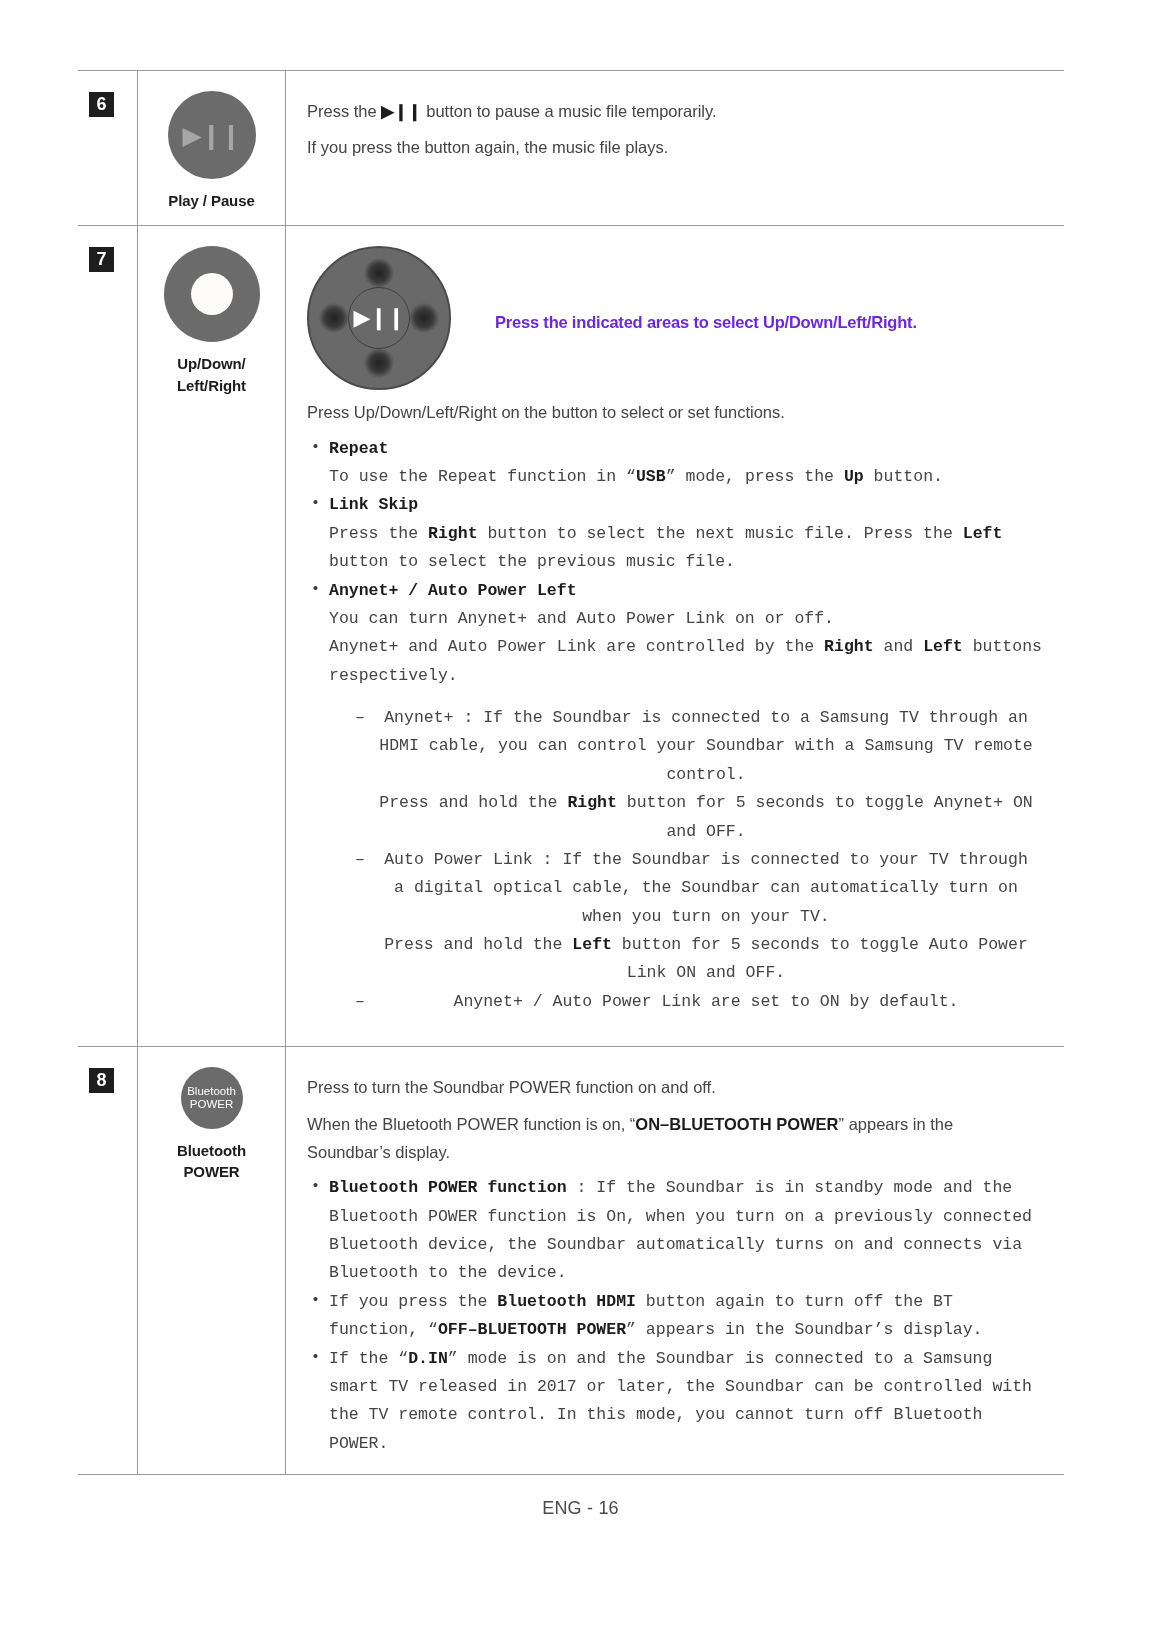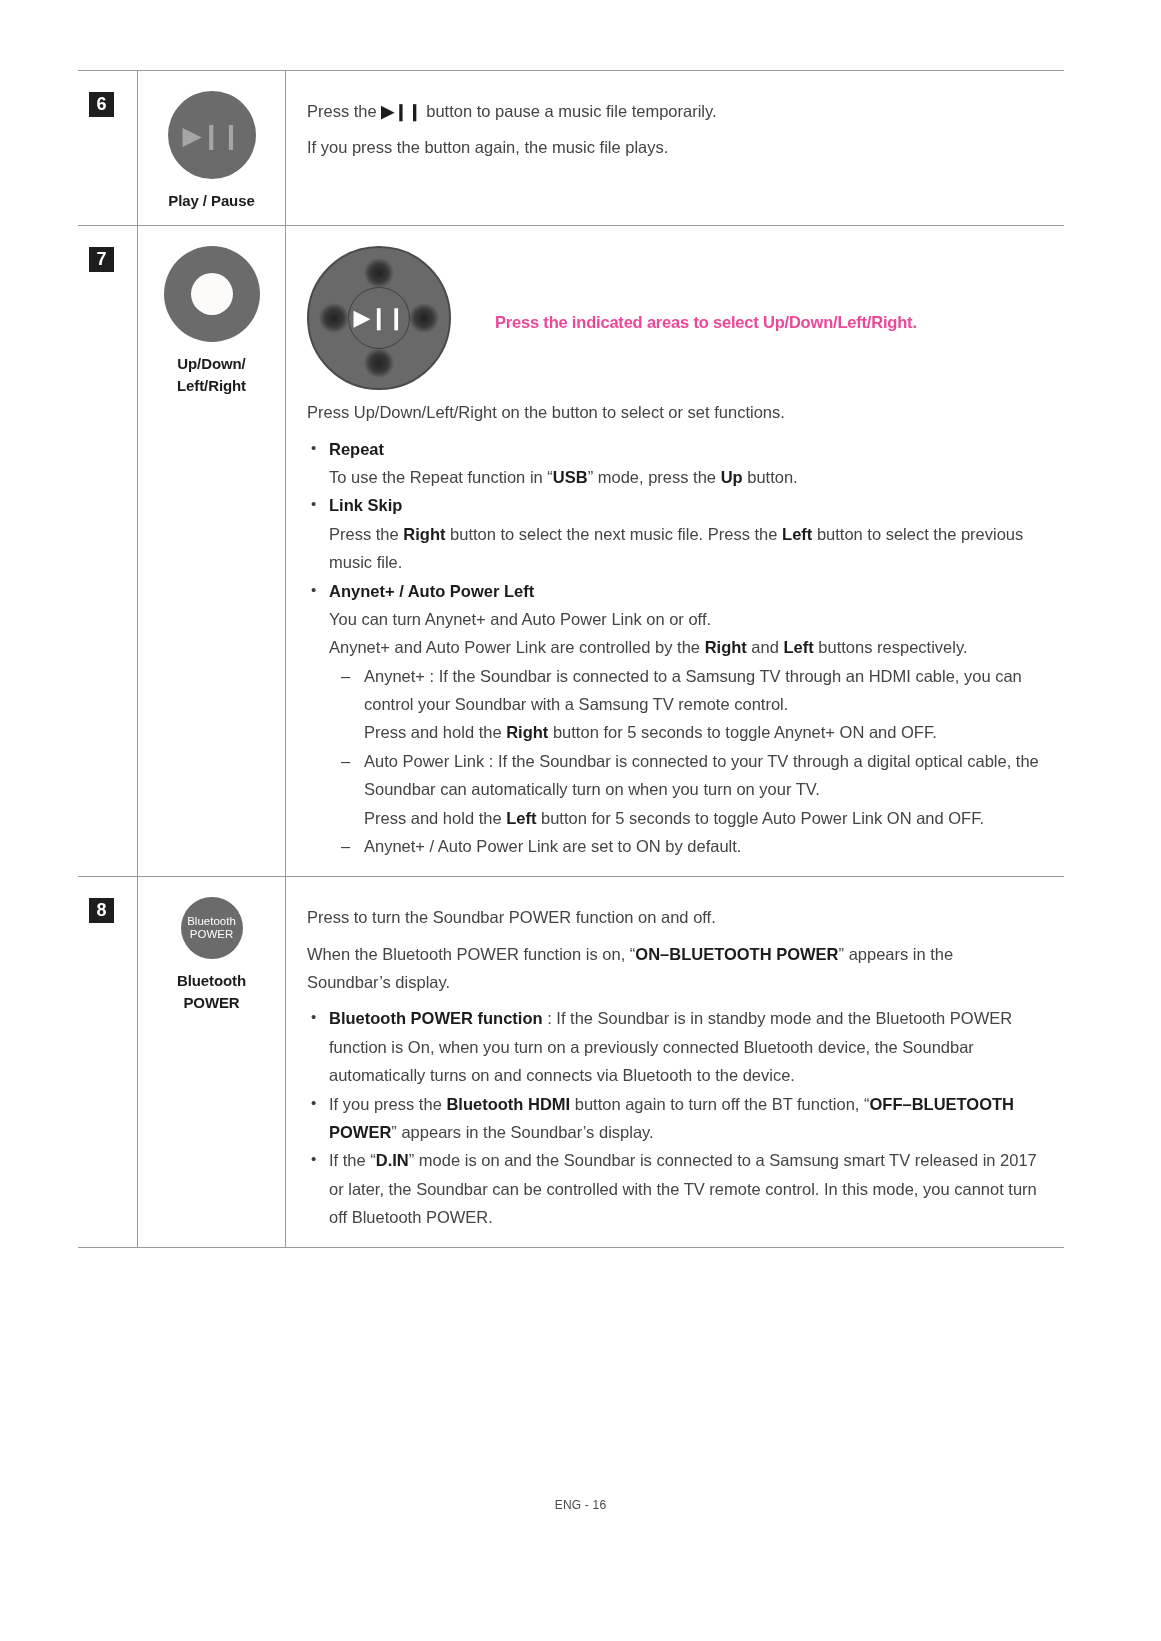--- a/index.html
+++ b/index.html
@@ -184,49 +184,51 @@
     background: radial-gradient(circle, rgba(30,30,30,0.95) 0%, rgba(45,45,45,0.82) 42%, rgba(105,105,105,0) 72%);
   }
   .blob.up    { left: 50%; margin-left: -15px; top: 10px; }
   .blob.down  { left: 50%; margin-left: -15px; bottom: 10px; }
   .blob.left  { top: 50%; margin-top: -15px; left: 10px; }
   .blob.right { top: 50%; margin-top: -15px; right: 10px; }
 
   .diagram-caption {
     font-size: 16.5px;
     font-weight: bold;
-    color: #ec4899;
+    color: #6d28d9;
     margin-left: 44px;
     margin-top: 64px;
     letter-spacing: -0.2px;
   }
 
   
   ul.b1 {
     margin: 0;
     padding: 0;
     list-style: none;
+    font-family: Liberation Mono, monospace;
   }
   ul.b1 > li {
     position: relative;
     padding-left: 30px;
     margin: 0;
   }
   ul.b1 > li::before {
     content: "\2022";
     position: absolute;
     left: 12px;
     top: 0;
     color: #3c3c3c;
     font-size: 15px;
   }
   ul.b2 {
-    margin: 0;
+    margin: 14px;
     padding: 0;
     list-style: none;
+    text-align: center;
   }
   ul.b2 > li {
     position: relative;
     padding-left: 35px;
     margin: 0;
   }
   ul.b2 > li::before {
     content: "\2013";
     position: absolute;
     left: 12px;
@@ -235,21 +237,21 @@
   }
   .sub-text { display: block; }
 
   
   .footer {
     position: absolute;
     left: 0;
     top: 1498px;
     width: 1161px;
     text-align: center;
-    font-size: 12px;
+    font-size: 18px;
     color: #4a4a4a;
     letter-spacing: 0.2px;
   }
 </style>
 </head>
 <body>
 
 <div class="page">
 
   <table class="manual-table">

